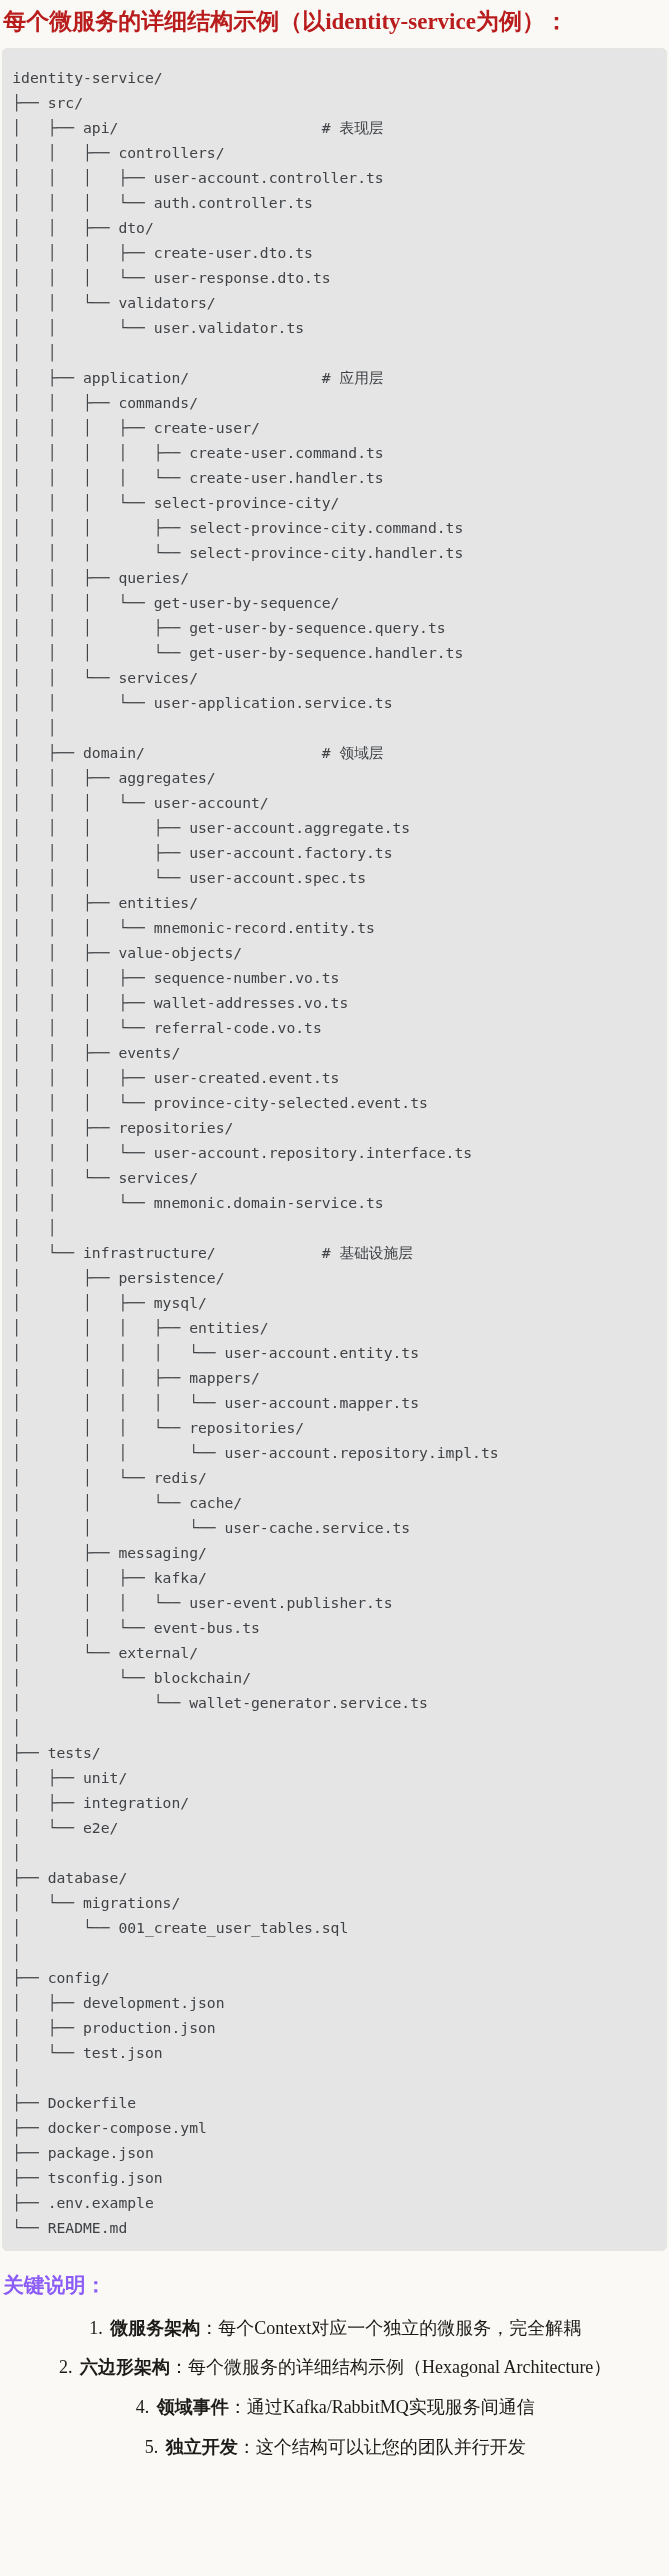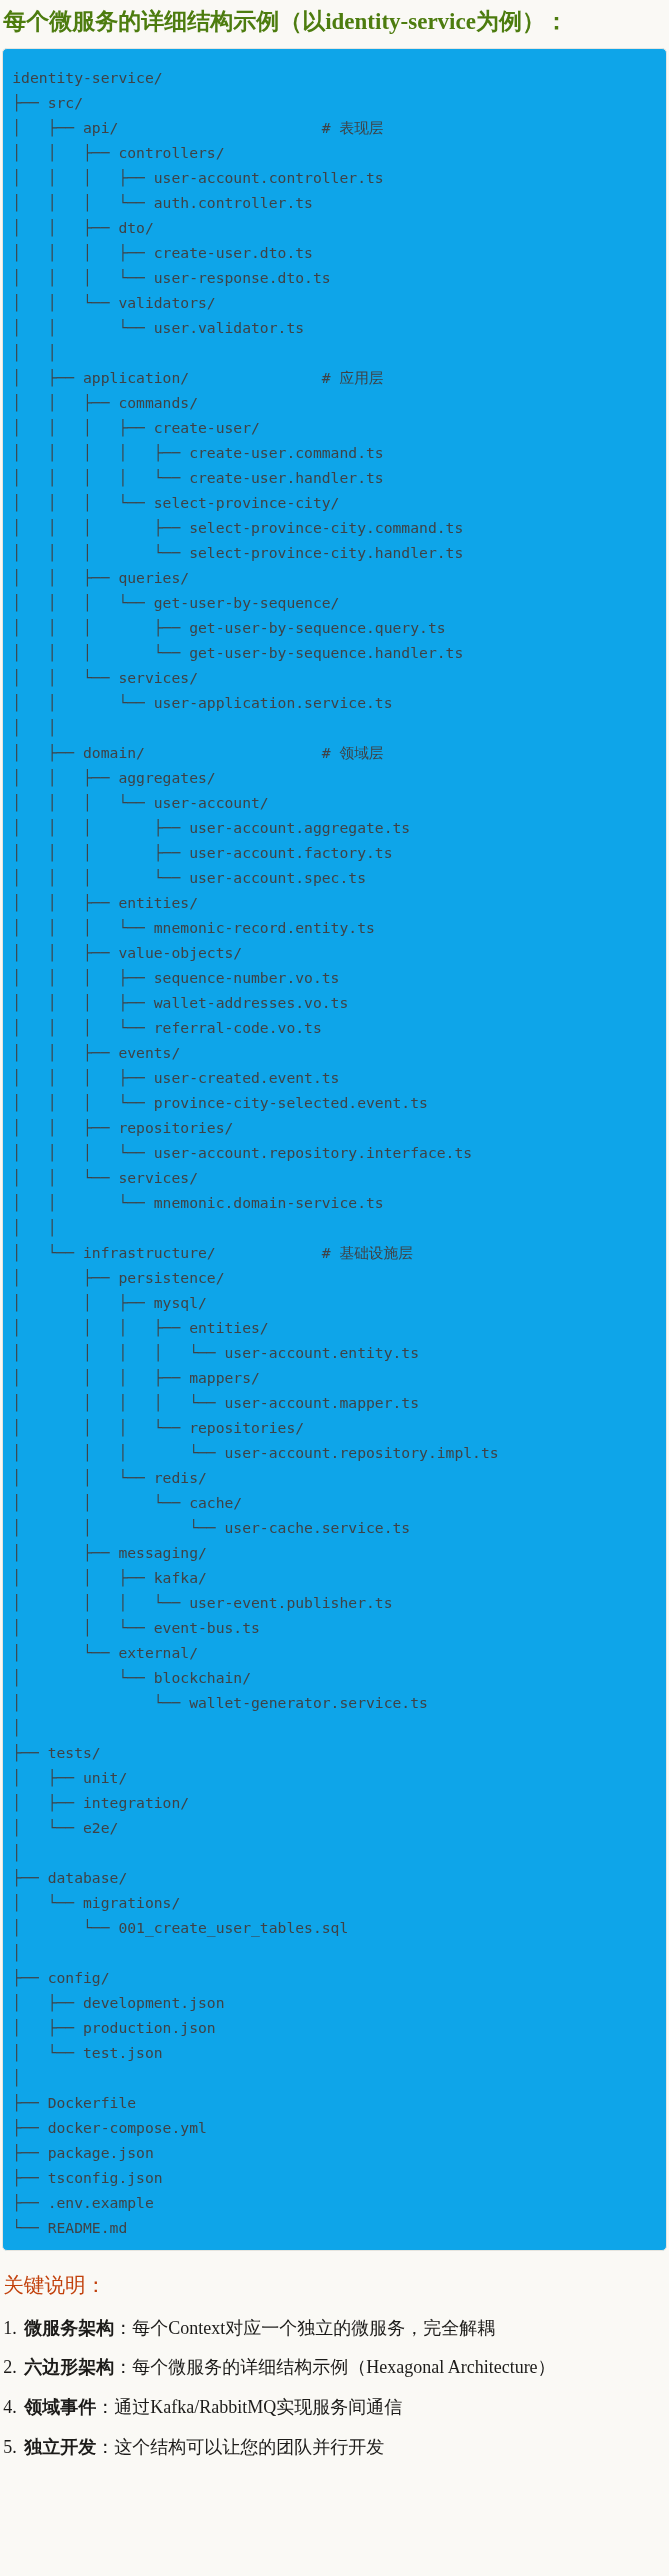--- a/index.html
+++ b/index.html
@@ -13,55 +13,56 @@
     overflow: hidden;
   }
   .content {
     padding: 0 1.9px 11.3px 1.9px;
   }
   .page-title {
     font-size: 23px;
     line-height: 33px;
     font-weight: 700;
     margin: 5px 0 10px 1.3px;
-    color: #4d7c0f;
+    color: #b91c1c;
   }
   .code-block {
-    background: #0ea5e9;
+    background: #e5e5e5;
     border: 0.6px solid #e6e5df;
     border-radius: 5px;
     margin: 0;
   }
   .file-tree {
     margin: 0;
     padding: 15.6px 7.5px 10.6px 9.4px;
     font-family: "DejaVu Sans Mono", "Liberation Mono", monospace;
     font-size: 14.7px;
     line-height: 25px;
     color: #3f4246;
     white-space: pre;
     overflow: hidden;
   }
   .notes-heading {
     font-size: 20.6px;
     line-height: 27.5px;
-    font-weight: 400;
+    font-weight: 700;
     margin: 21px 0 0 1.3px;
-    color: #c2410c;
+    color: #8b5cf6;
   }
   .notes-list {
     list-style: none;
     margin: 15px 0 0 0;
     padding: 0 0 0 1.3px;
   }
   .note-item {
     font-size: 18px;
     line-height: 26px;
     margin: 0 0 13.8px 0;
     white-space: nowrap;
+    text-align: center;
   }
   .note-item:last-child { margin-bottom: 0; }
   .note-number { margin-right: 7.5px; }
   .note-label { font-weight: 700; }
   .closing {
     font-size: 18px;
     line-height: 26px;
     margin: 10.6px 0 0 0;
     white-space: nowrap;
   }

